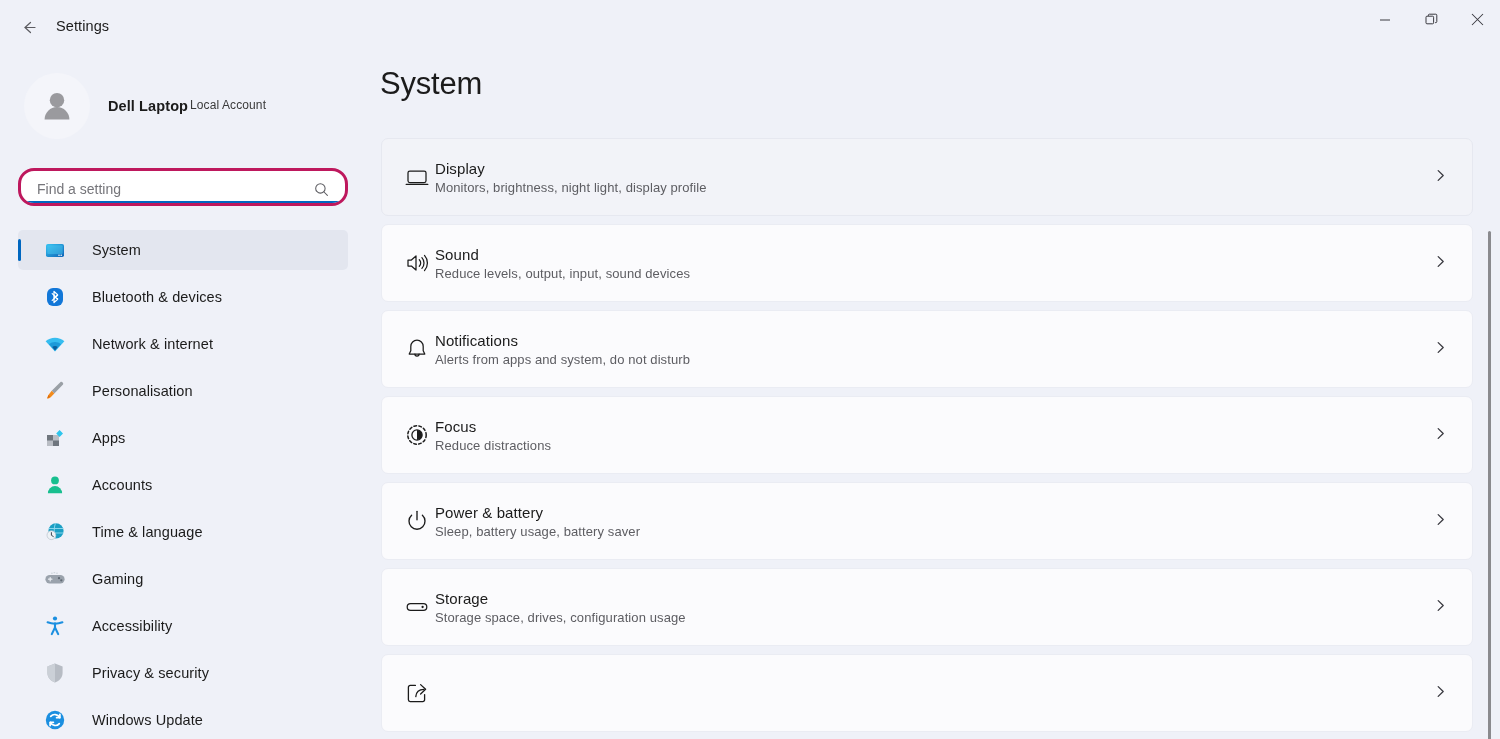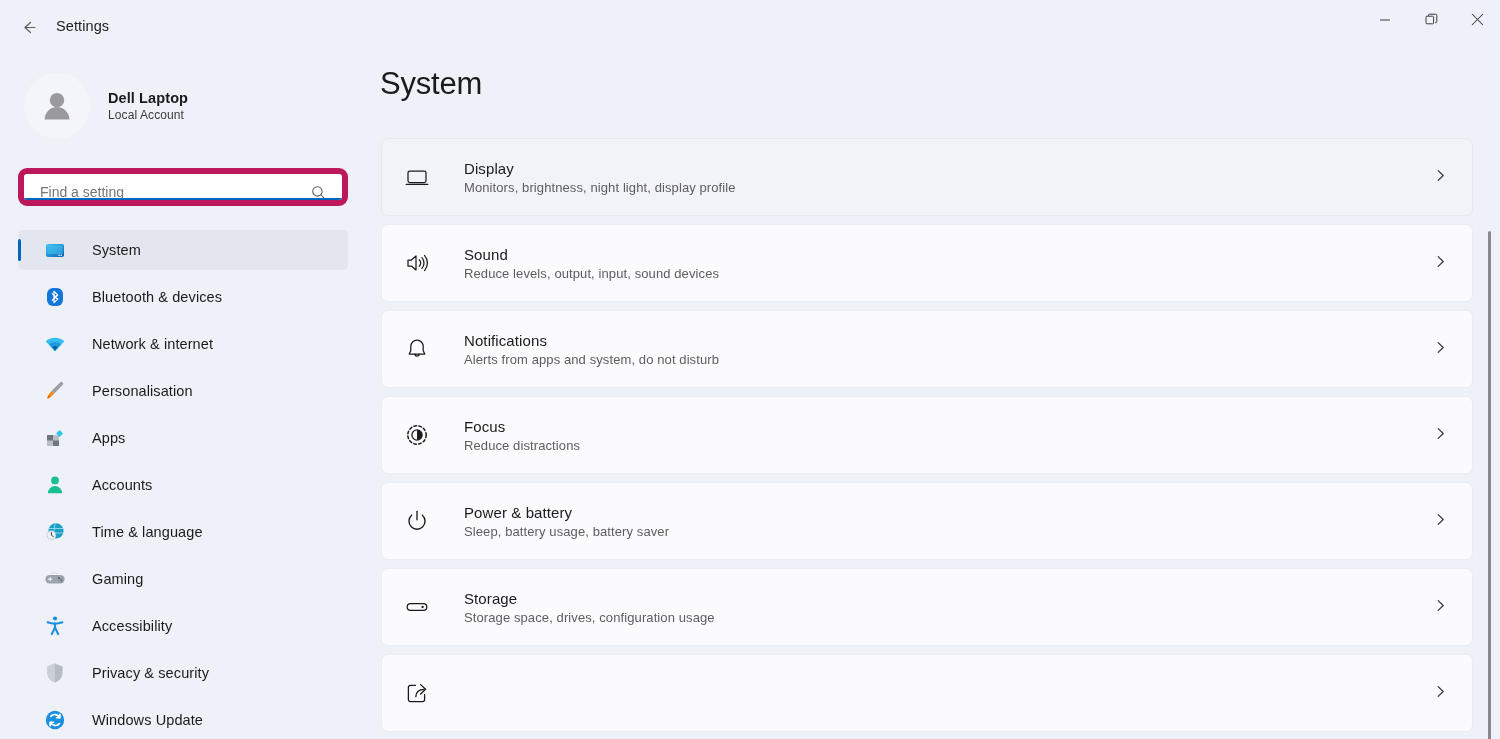--- a/index.html
+++ b/index.html
@@ -45,30 +45,30 @@
     position: absolute; left: 20px; top: 13px;
     display: flex; align-items: center; gap: 18px;
     cursor: pointer; border-radius: 6px; padding: 4px;
   }
   .avatar {
     width: 66px; height: 66px; border-radius: 50%;
     background: #f4f5fa;
     display: flex; align-items: center; justify-content: center;
     flex: 0 0 auto;
   }
-  .acct-text { display: flex; flex-direction: column; gap: 2px; }
+  .acct-text { display: flex; flex-direction: row; gap: 2px; }
   .acct-name { font-size: 14.5px; font-weight: bold; color: #1b1b1b; letter-spacing: .1px; }
   .acct-sub  { font-size: 12px; color: #3a3a3a; letter-spacing: .1px; }
 
   .searchwrap {
     position: absolute; left: 18px; top: 112px;
     width: 330px; height: 38px;
     background: #ffffff;
-    border: 6px solid #be185d;
-    border-radius: 9px;
+    border: 3px solid #be185d;
+    border-radius: 16px;
     overflow: hidden;
   }
   .searchwrap::after {
     content: ""; position: absolute; left: 0; right: 0; bottom: 0;
     height: 2px; background: #0067c0;
   }
   .search-input {
     position: absolute; left: 16px; top: 0; width: 270px; height: 36px;
     border: none; outline: none; background: transparent;
     font-family: "Liberation Sans", sans-serif;
@@ -110,21 +110,21 @@
     border: 1px solid #eaecf3;
     border-radius: 7px;
     display: flex; align-items: center;
     cursor: pointer;
   }
   .card.hovered { background: #f2f3f8; border-color: #e6e8f0; }
   .card-ico {
     width: 36px; height: 36px; margin-left: 17px; flex: 0 0 auto;
     display: flex; align-items: center; justify-content: center;
   }
-  .card-text { margin-left: 29px; display: flex; flex-direction: column; gap: 3px; }
+  .card-text { margin-left: 0; display: flex; flex-direction: column; gap: 3px; }
   .card-title { font-size: 15px; color: #1b1b1b; letter-spacing: .1px; }
   .card-sub   { font-size: 13px; color: #5d5d62; letter-spacing: .1px; text-align: right; }
   .card-chev  { position: absolute; right: 25px; top: 50%; transform: translateY(-50%); }
 
   
   .scrollbar {
     position: absolute; right: 6px; top: 130px;
     width: 9px; height: 600px;
   }
   .scroll-thumb {

